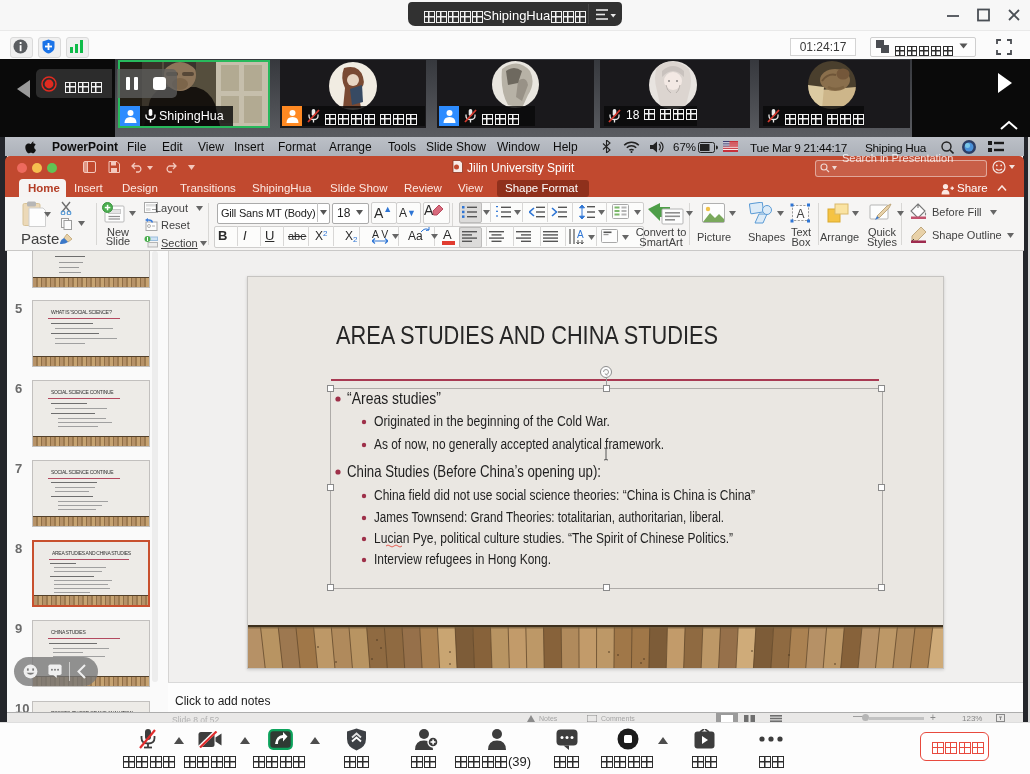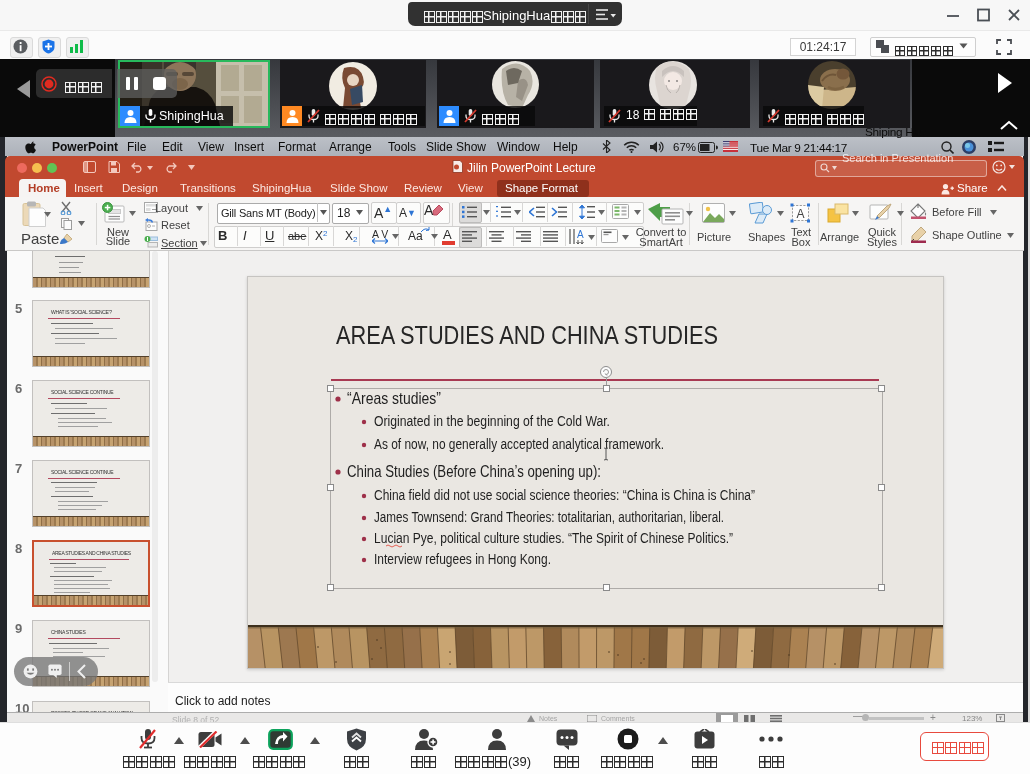--- a/index.html
+++ b/index.html
@@ -303,21 +303,21 @@
   <g fill="#fff">
       <rect x="0" y="1.3" width="15" height="1"></rect>
       <rect x="0" y="3.5" width="15" height="1"></rect>
       <rect x="0" y="5.7" width="15" height="1"></rect>
       <rect x="0" y="7.9" width="15" height="1"></rect>
     </g>
   <rect x="6.5" y="1.3" width="8.5" height="1" fill="#c7313a"></rect>
     <rect x="6.5" y="3.5" width="8.5" height="1" fill="#c7313a"></rect>
 </svg>
 <div class="abs" style="left:750px;top:141px;font-size:11.8px;color:#0c0c0c;letter-spacing:-0.3px;">Tue Mar 9  21:44:17</div>
-<div class="abs" style="left:865px;top:125px;font-size:11.8px;color:#0c0c0c;letter-spacing:-0.3px;">Shiping Hua</div>
+<div class="abs" style="left:865px;top:141px;font-size:11.8px;color:#0c0c0c;letter-spacing:-0.3px;">Shiping Hua</div>
 <svg class="abs" style="left:941px;top:141px;" width="13" height="13" viewBox="0 0 13 13">
     <circle cx="5.5" cy="5.5" r="4.5" stroke="#222" stroke-width="1.4" fill="none"></circle>
     <line x1="9" y1="9" x2="12.5" y2="12.5" stroke="#222" stroke-width="1.6"></line>
   </svg>
 <svg class="abs" style="left:962px;top:140px;" width="14" height="14" viewBox="0 0 14 14">
   <circle cx="7" cy="7" r="7" fill="#2c3e66"></circle>
     <circle cx="7" cy="7" r="4.5" fill="#4a90d9"></circle>
     <circle cx="5.5" cy="5.5" r="2.5" fill="#7ac6e8"></circle>
 </svg>
 <svg class="abs" style="left:988px;top:141px;" width="16" height="12" viewBox="0 0 16 12">
@@ -352,21 +352,21 @@
 <svg class="abs" style="left:164px;top:162px;" width="13" height="11" viewBox="0 0 13 11">
     <path d="M9 1 L12 4 L9 7 M12 4 L5 4 A4 3.5 0 0 0 5 10 L8 10" stroke="#f3c8bd" stroke-width="1.3" fill="none"></path>
   </svg>
 <svg class="abs" style="left:188px;top:165px;" width="7" height="5" viewBox="0 0 7 5">
     <path d="M0 0 L7 0 L3.5 5Z" fill="#f3c8bd"></path>
   </svg>
 <svg class="abs" style="left:452px;top:160px;" width="11" height="13" viewBox="0 0 11 13">
     <path d="M1 0.5 L8 0.5 L10.5 3 L10.5 12.5 L1 12.5Z" fill="#f7ebe8" stroke="#8a3420" stroke-width="0.8"></path>
     <circle cx="4.5" cy="7" r="2.5" fill="#c1492f"></circle>
   </svg>
-<div class="abs" style="left:467px;top:161px;font-size:12px;color:#fff;">Jilin PowerPoint Lecture</div>
+<div class="abs" style="left:467px;top:161px;font-size:12px;color:#fff;">Jilin University Spirit</div>
 <div class="abs" style="left:815px;top:160px;width:170px;height:15px;background:rgba(255,255,255,0.12);border:1px solid rgba(255,255,255,0.45);border-radius:3px;"></div>
 <svg class="abs" style="left:820px;top:163px;" width="10" height="10" viewBox="0 0 10 10">
     <circle cx="4" cy="4" r="3" stroke="#f0d9d3" stroke-width="1.1" fill="none"></circle>
     <line x1="6.3" y1="6.3" x2="9" y2="9" stroke="#f0d9d3" stroke-width="1.2"></line>
   </svg>
 <svg class="abs" style="left:832px;top:166px;" width="5" height="4" viewBox="0 0 5 4">
     <path d="M0 0 L5 0 L2.5 4Z" fill="#f0d9d3"></path>
   </svg>
 <div class="abs" style="left:842px;top:152px;font-size:11px;color:rgba(255,255,255,0.8);">Search in Presentation</div>
 <svg class="abs" style="left:992px;top:160px;" width="14" height="14" viewBox="0 0 14 14">

